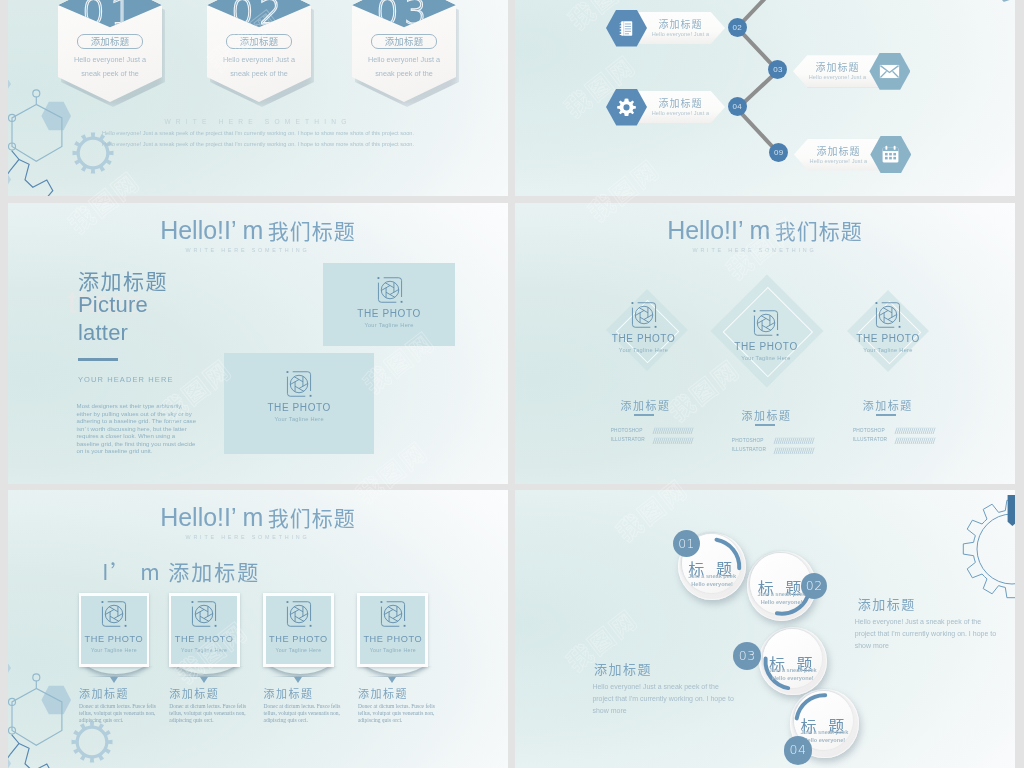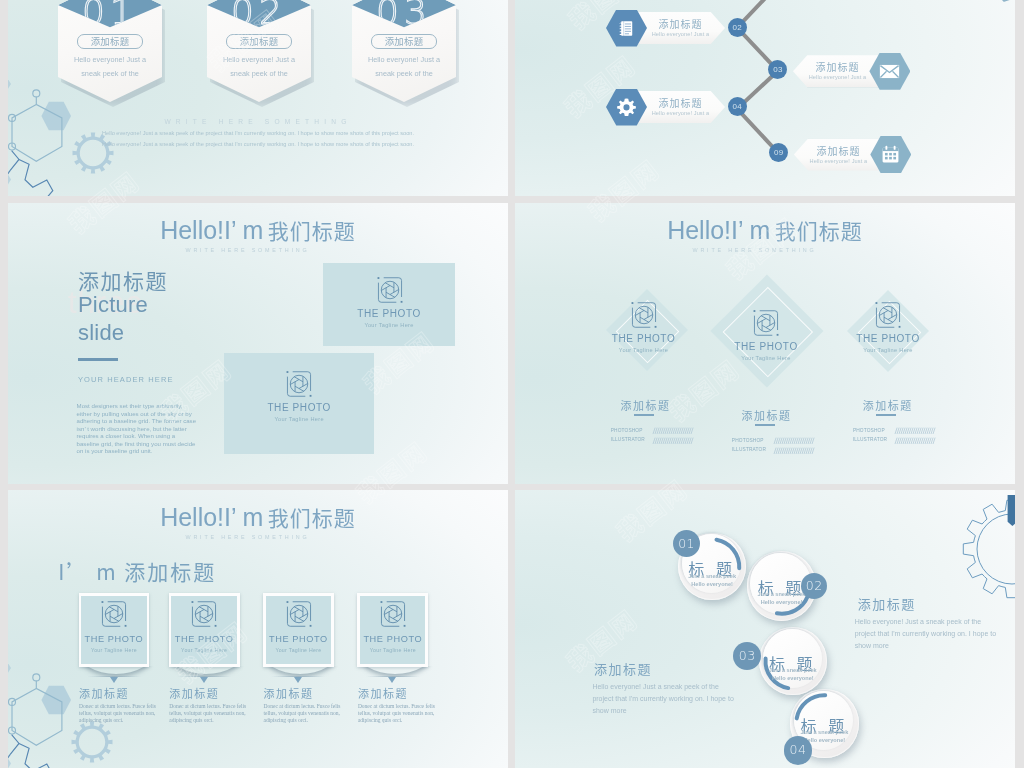--- a/index.html
+++ b/index.html
@@ -69,21 +69,21 @@
   .s3sub{position:absolute;left:70px;font-size:7.5px;color:#8cb0c3;letter-spacing:1.1px;}
   .s3body{position:absolute;left:68.6px;width:120px;font-size:6.1px;line-height:7.5px;color:#8fb2c4;}
   .ghost{position:absolute;font-size:31px;color:#f0e6e7;opacity:.55;letter-spacing:1px;font-weight:300;}
   
   .dia{position:absolute;background:#c9e0e4;opacity:.62;transform:rotate(45deg);}
   .diaout{position:absolute;border:1px solid rgba(255,255,255,.85);transform:rotate(45deg);}
   .s4cap{position:absolute;font-size:11px;color:#7fa6c0;letter-spacing:1.5px;white-space:nowrap;}
   .s4rule{position:absolute;height:2px;width:20px;background:#7fa6c0;}
   .s4lab{position:absolute;font-size:4.8px;color:#8fb0c2;letter-spacing:.15px;white-space:nowrap;}
   
-  .s5head{position:absolute;font-size:21px;color:#7ba3bf;letter-spacing:2px;white-space:nowrap;}
+  .s5head{position:absolute;font-size:21px;color:#7ba3bf;letter-spacing:2px;white-space:nowrap;margin-left:44px;}
   .pcard{position:absolute;width:70.9px;height:73.9px;background:#fdfdfd;
       box-shadow:0 1px 3px rgba(110,135,150,.35);}
   .pcard .inner{position:absolute;left:2.6px;top:2.6px;right:2.8px;bottom:2.6px;background:#c9e0e4;}
   .pcurve{position:absolute;width:76px;height:11px;overflow:hidden;}
   .pcurve i{position:absolute;left:0;top:-30px;width:76px;height:38px;border-radius:0 0 50% 50%/0 0 60% 60%;
       box-shadow:0 4px 4px -1px rgba(100,125,142,.50);}
   .s5line{position:absolute;height:1px;background:linear-gradient(90deg,rgba(130,160,180,0),rgba(130,160,180,.55),rgba(130,160,180,0));}
   .s5tri{position:absolute;width:0;height:0;border-left:4.4px solid transparent;border-right:4.4px solid transparent;border-top:6px solid #7ea6c1;}
   .s5cap{position:absolute;font-size:11px;color:#7ba3bf;letter-spacing:1.5px;white-space:nowrap;}
   .s5body{position:absolute;width:77px;font-size:5.5px;line-height:7.2px;color:#8ba7b9;font-family:"Liberation Serif",serif;}
@@ -278,21 +278,21 @@
   </div>
 </div>
 
 <div class="slide sl3">
   <div class="bg1"></div>
   <div class="ghost" style="left:60px;top:82px;">three</div>
   <div class="hello" style="top:12px;"><span class="lat">Hello!I’ m</span> <span class="cn zh">我们标题</span></div>
   <div class="writehere" style="top:44px;">WRITE HERE SOMETHING</div>
   <div class="s3head s3cn zh" style="top:62px;">添加标题</div>
   <div class="s3head s3en" style="top:89px;">Picture</div>
-  <div class="s3head s3en" style="top:117px;">slide</div>
+  <div class="s3head s3en" style="top:117px;">latter</div>
   <div class="s3rule" style="top:155px;"></div>
   <div class="s3sub" style="top:172px;">YOUR HEADER HERE</div>
   <div class="s3body" style="top:199px;">Most designers set their type arbitrarily, either by pulling values out of the sky or by adhering to a baseline grid. The former case isn’ t worth discussing here, but the latter requires a closer look. When using a baseline grid, the first thing you must decide on is your baseline grid unit.</div>
 
   <div class="photobox" style="left:314.8px;top:59.5px;width:132.5px;height:83px;">
     <div class="phicon" style="left:52.8px;top:13px;">
       <svg width="28" height="28" viewBox="0 0 40 40">
             <g fill="none" stroke="#5f8bab" stroke-width="1.25">
               <path d="M3.5 9.5 V33.5 a4 4 0 0 0 4 4 H29"></path>
               <path d="M11 2.5 H32.5 a4 4 0 0 1 4 4 V30"></path>

